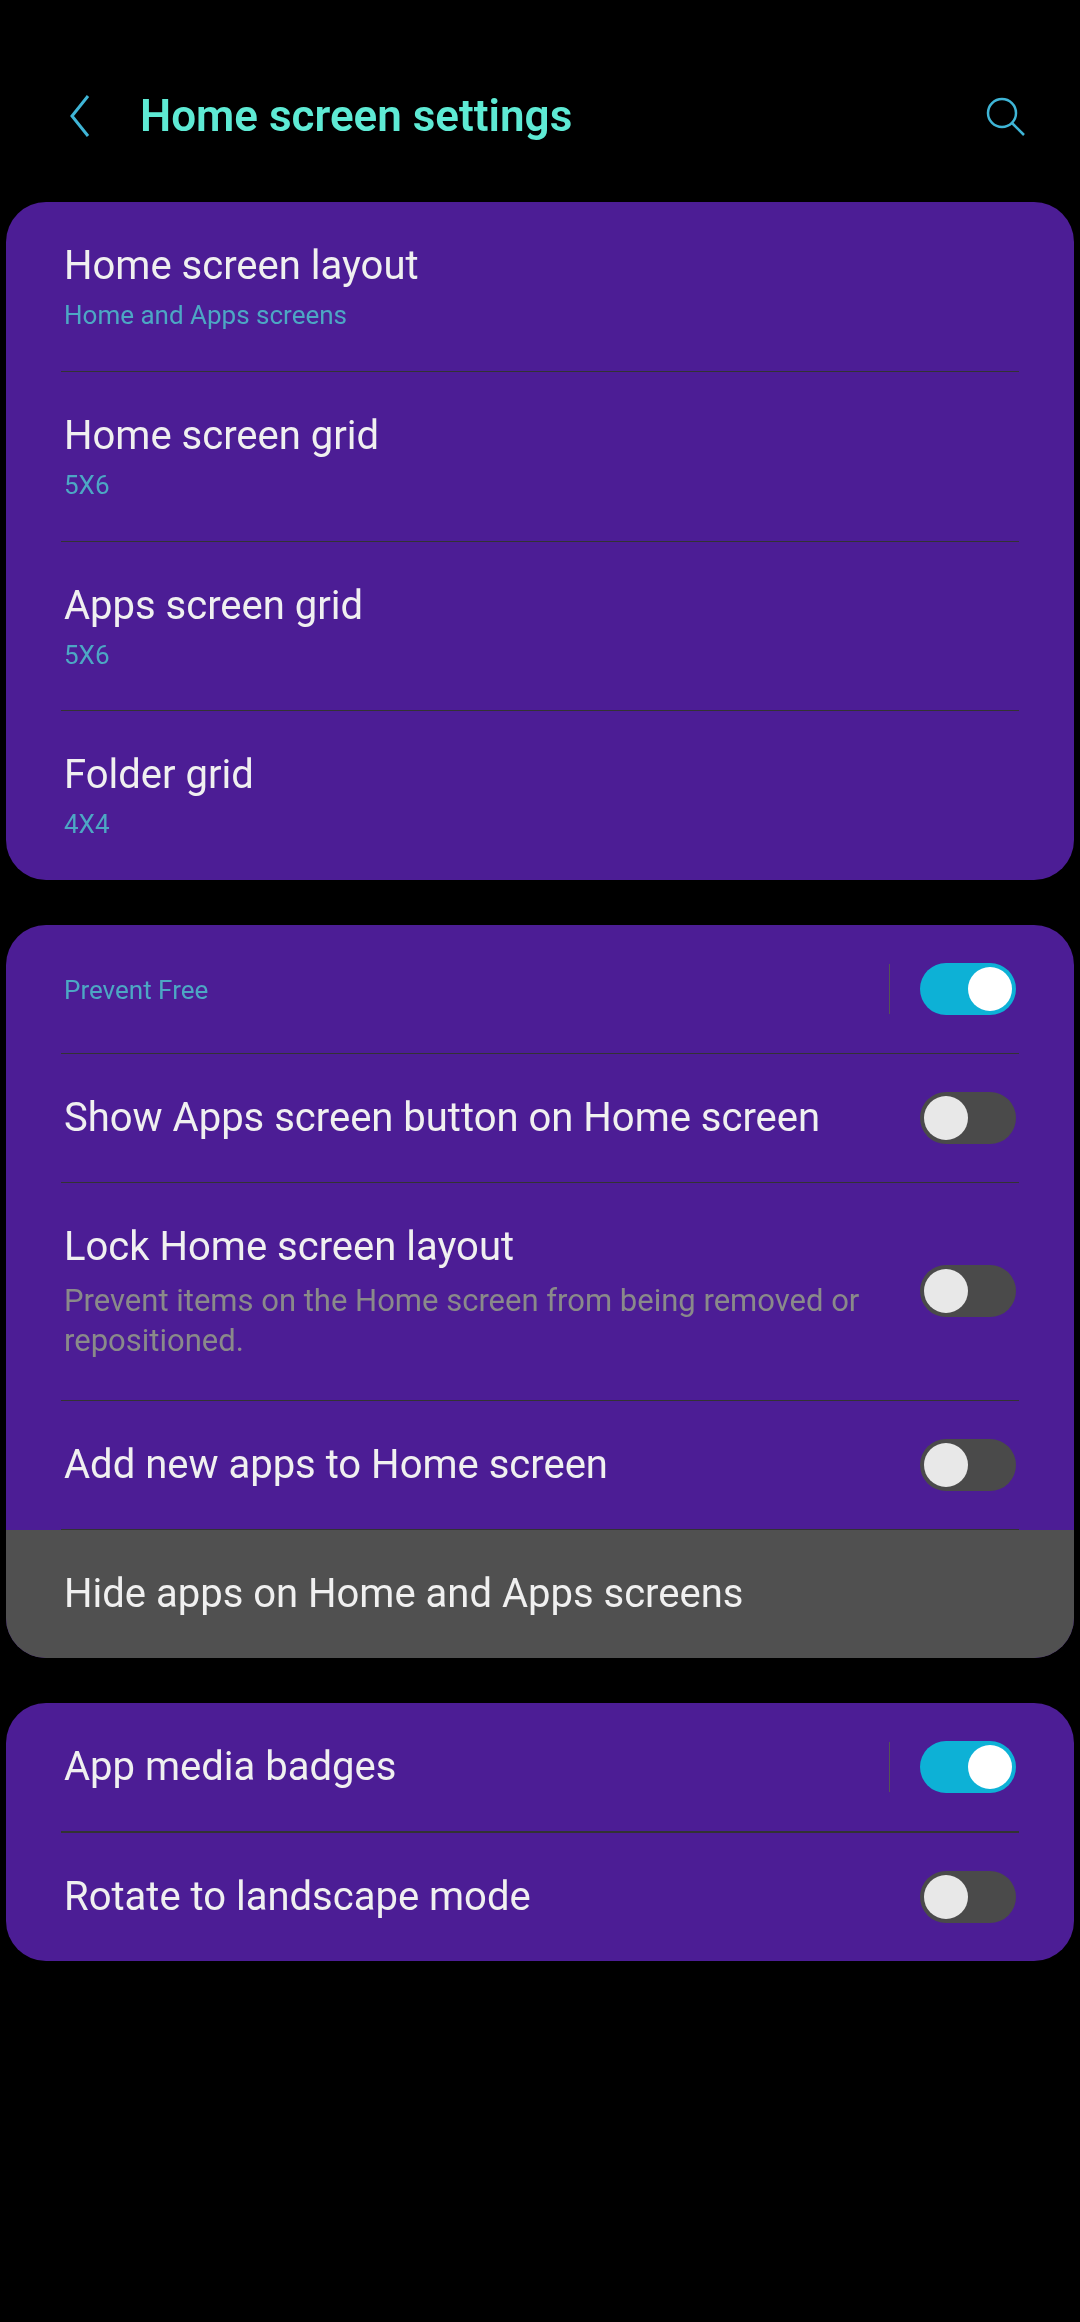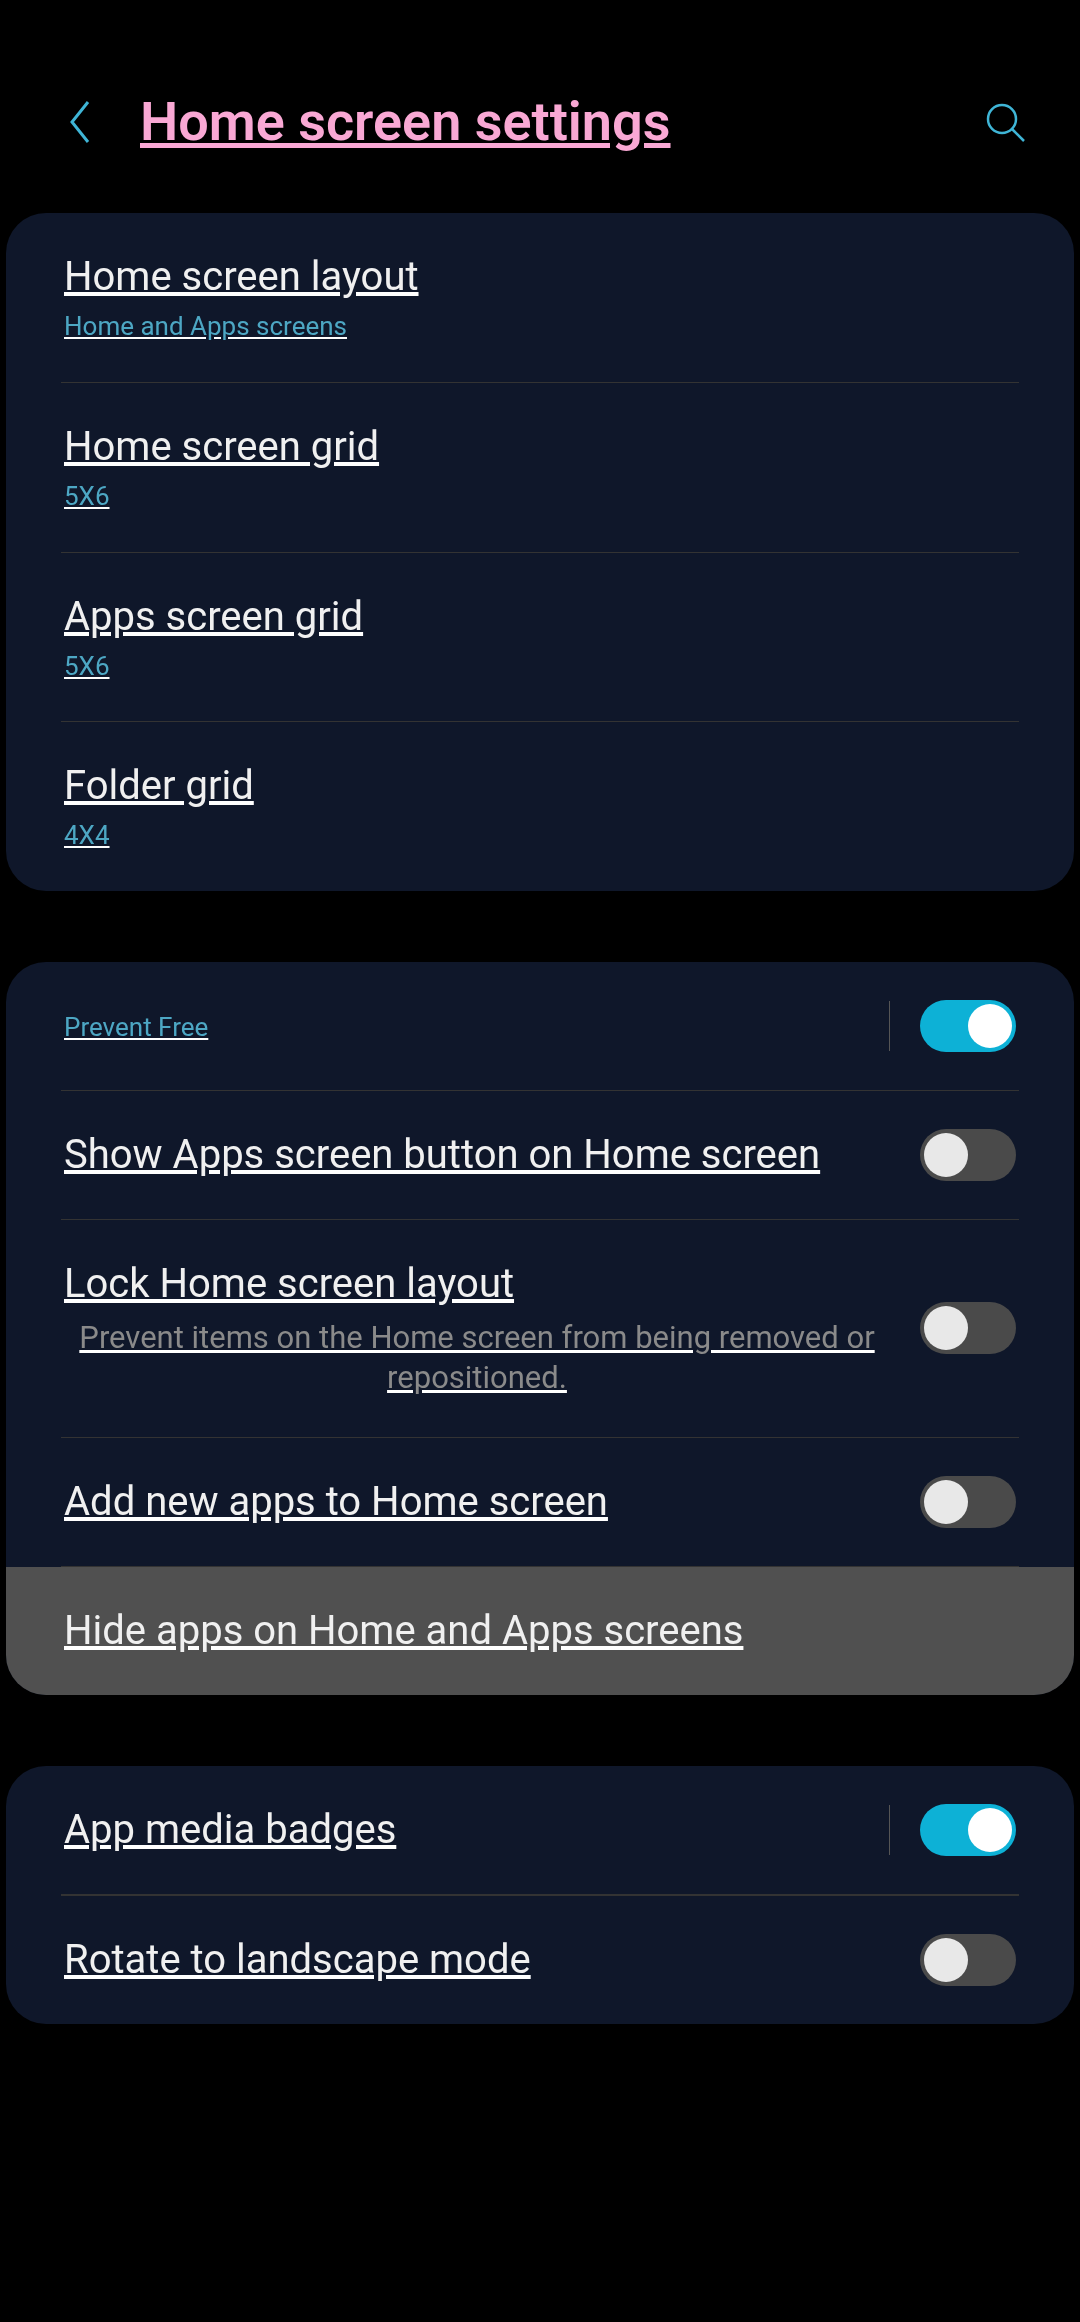--- a/index.html
+++ b/index.html
@@ -29,46 +29,44 @@
       margin-right: 40px;
     }
     .back-icon svg {
       width: 28px;
       height: 48px;
       stroke: #3fb5d6;
       stroke-width: 3;
       fill: none;
     }
     .page-title {
-      font-size: 54px;
+      font-size: 44px;
       font-weight: 600;
-      color: #f9a8d4;
+      color: #5eead4;
       flex: 1;
-      text-decoration: underline;
     }
     .search-icon {
       width: 50px;
       height: 50px;
       display: flex;
       align-items: center;
       justify-content: center;
     }
     .search-icon svg {
       width: 42px;
       height: 42px;
       stroke: #3fb5d6;
       stroke-width: 2.5;
       fill: none;
     }
     .section {
-      background: #0f172a;
+      background: #4c1d95;
       border-radius: 40px;
-      margin: 20px 6px 71px 6px;
+      margin: 20px 6px 45px 6px;
       overflow: hidden;
-      text-decoration: underline;
     }
     .section:first-of-type {
       margin-top: 45px;
     }
     .item {
       padding: 38px 58px 38px 58px;
       display: flex;
       align-items: center;
       justify-content: space-between;
       gap: 30px;
@@ -92,21 +90,20 @@
       font-size: 26px;
       color: #4da7c4;
       line-height: 1.3;
       margin-top: 3px;
     }
     .item-description {
       font-size: 31px;
       color: #8a8a8a;
       line-height: 1.3;
       margin-top: 4px;
-      text-align: center;
     }
     .divider {
       height: 1px;
       background: #333333;
       margin: 0 55px;
     }
     .toggle-wrap {
       display: flex;
       align-items: center;
       gap: 30px;

